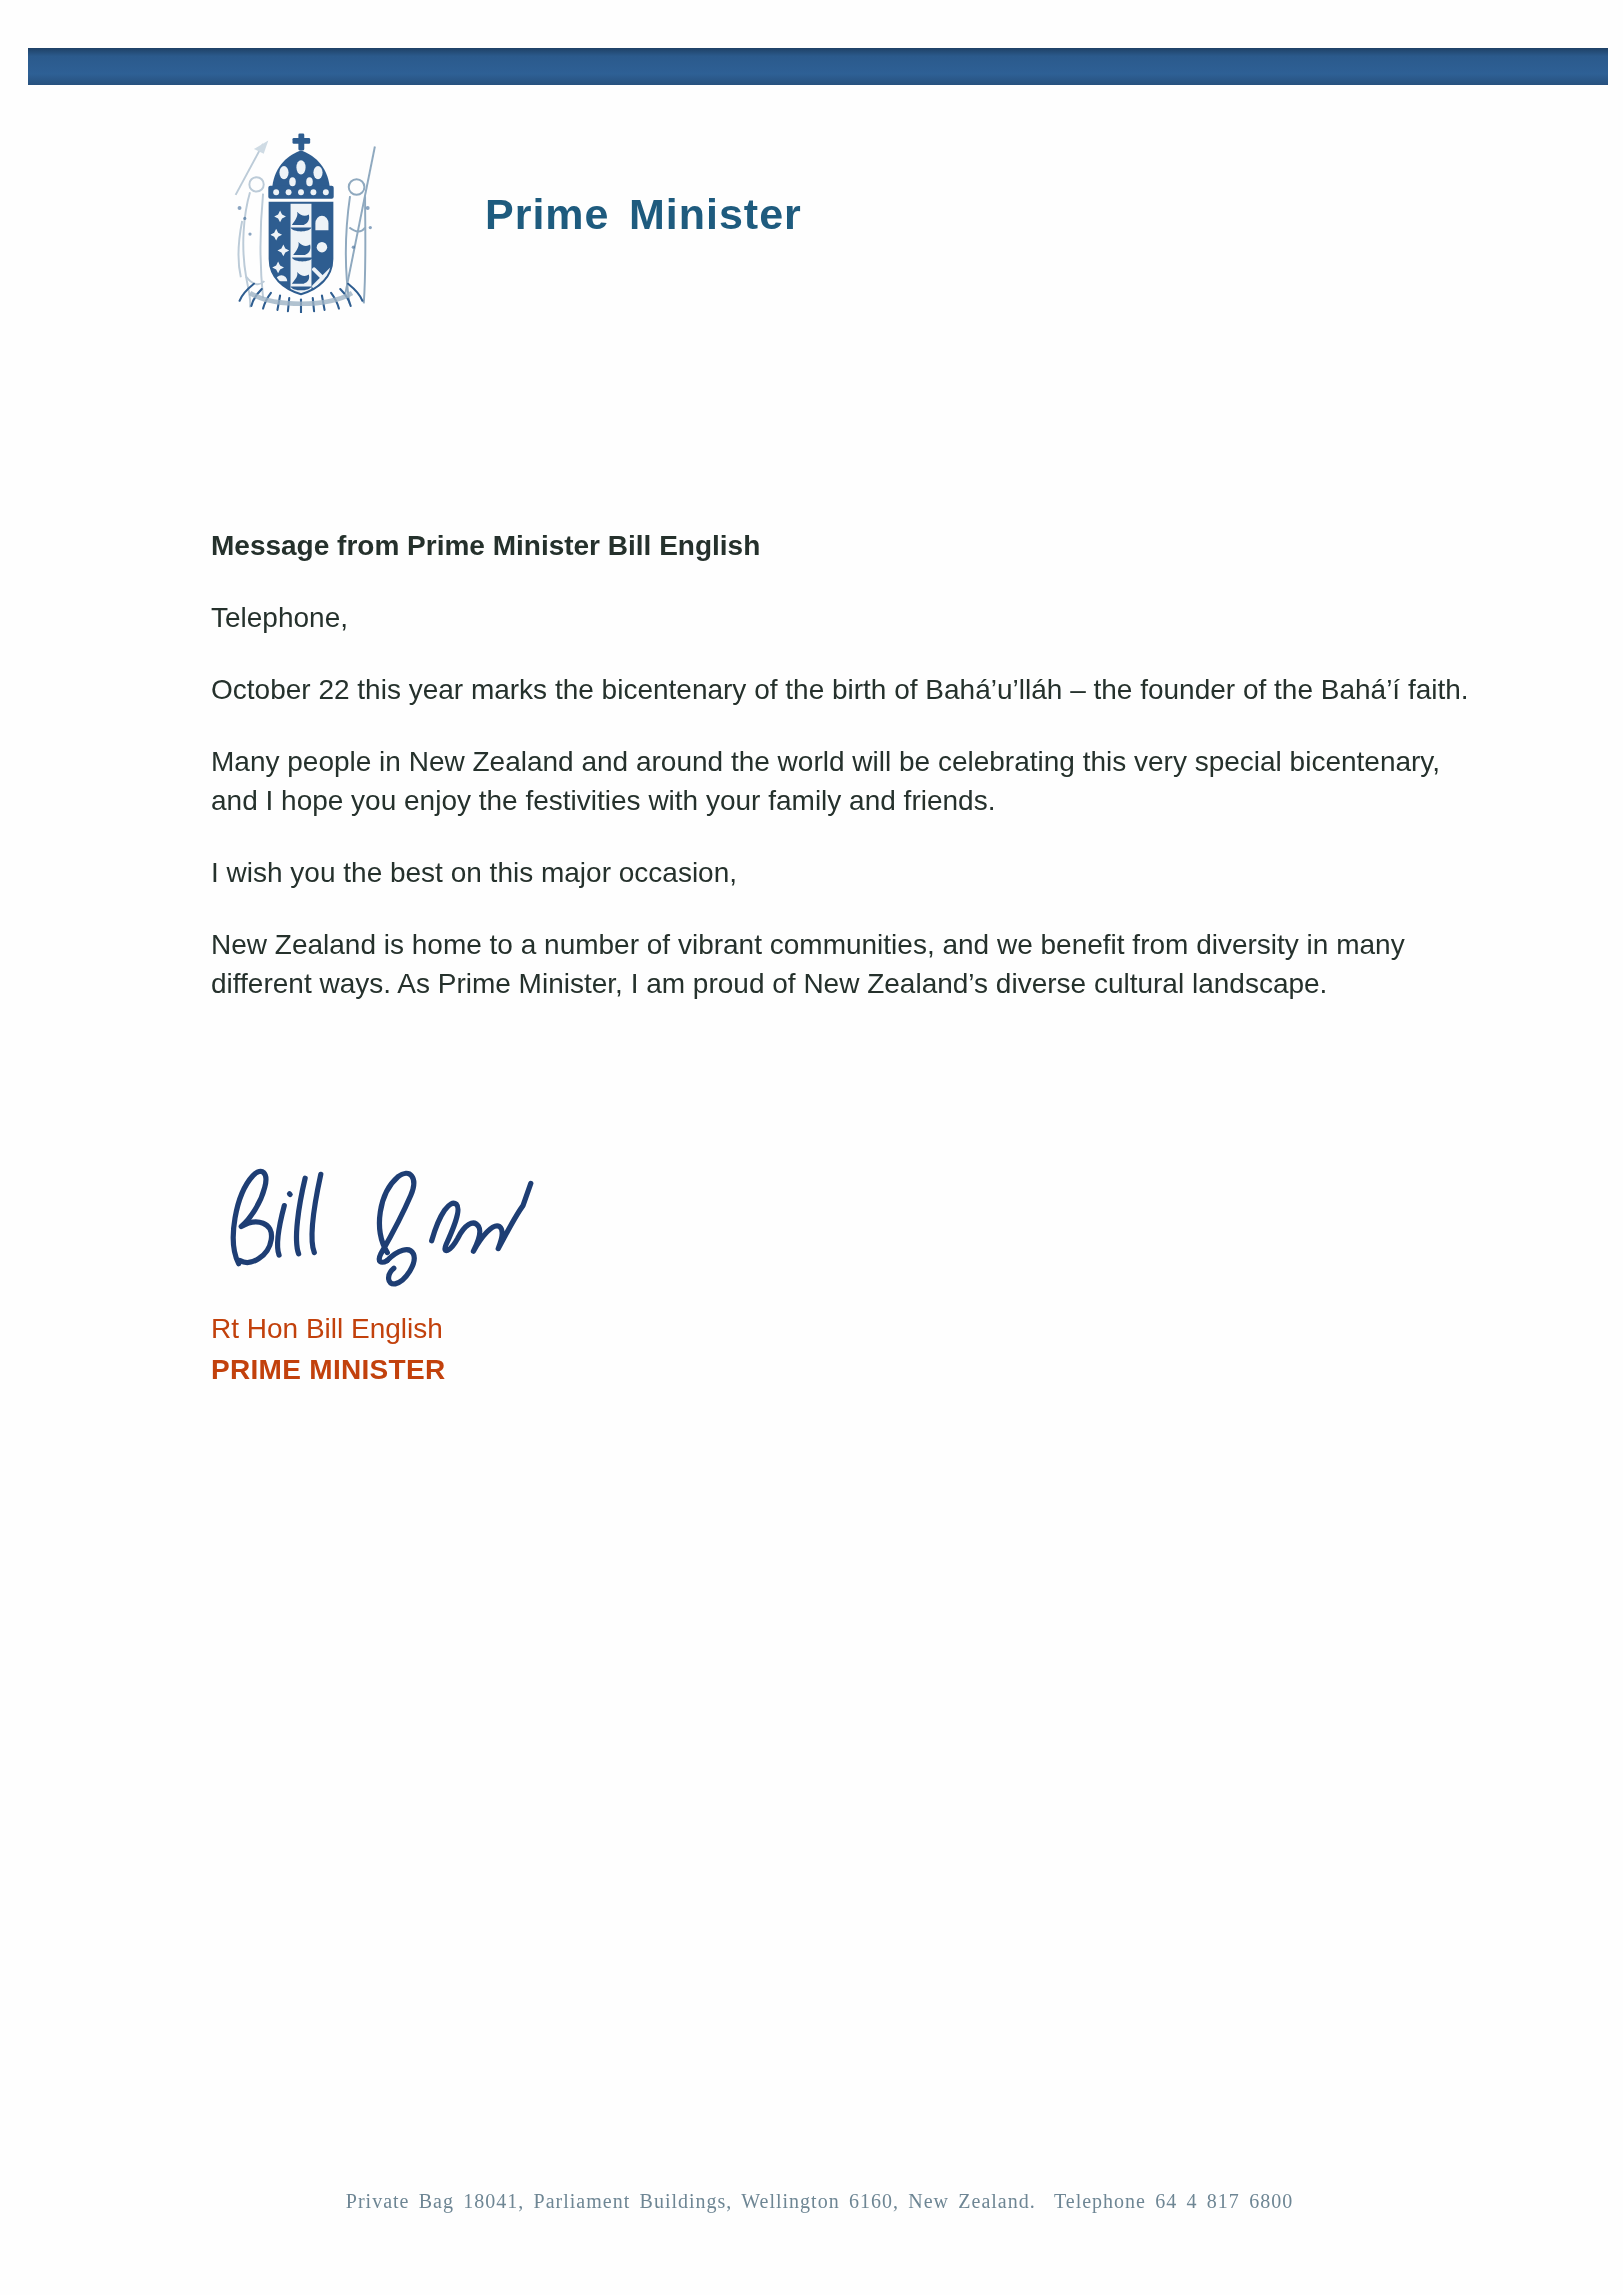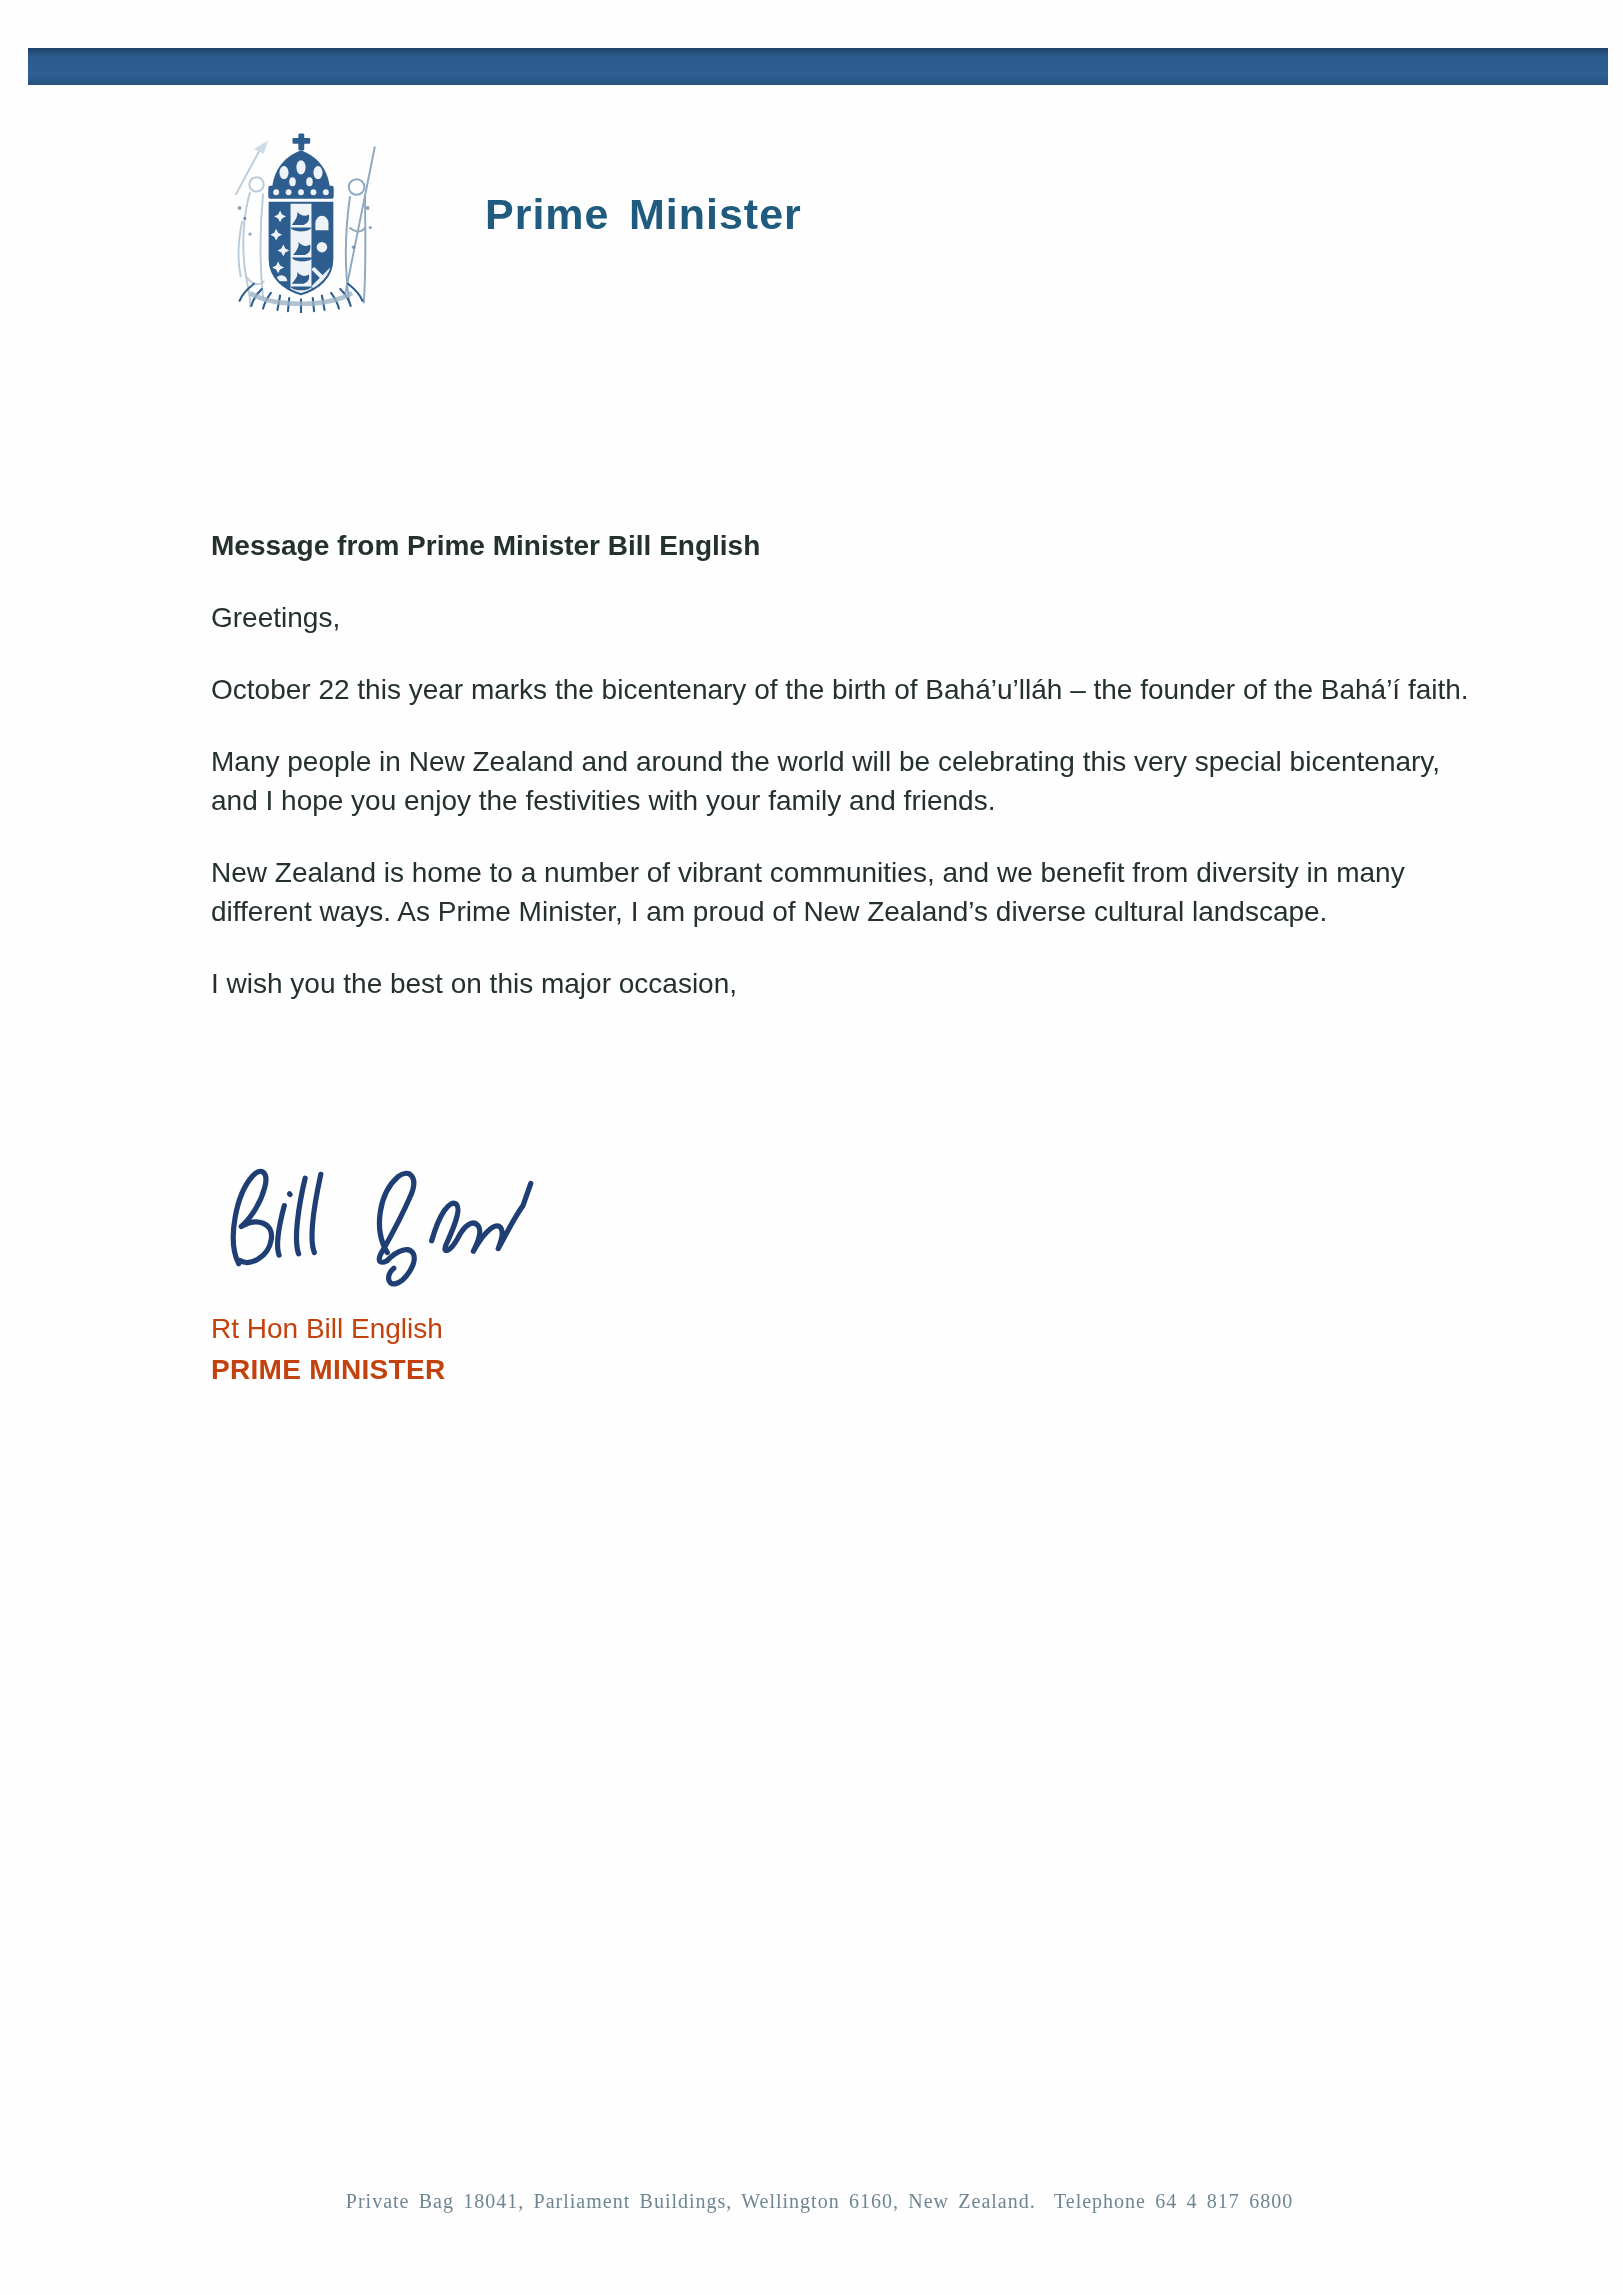--- a/index.html
+++ b/index.html
@@ -183,25 +183,25 @@
         <path d="M202,236 C212,244 220,252 224,262"></path>
       </g>
       <path d="M52,250 C88,272 172,272 208,250" fill="none" stroke="#9db3c4" stroke-width="7" opacity="0.8"></path>
     </svg>
   </div>
 
   <div class="brand">Prime Minister</div>
 
   <div class="letter">
     <p class="heading">Message from Prime Minister Bill English</p>
-    <p>Greetings,</p>
+    <p>Telephone,</p>
     <p>October 22 this year marks the bicentenary of the birth of Bahá’u’lláh – the founder of the Bahá’í faith.</p>
     <p>Many people in New Zealand and around the world will be celebrating this very special bicentenary, and I hope you enjoy the festivities with your family and friends.</p>
+    <p>I wish you the best on this major occasion,</p>
     <p>New Zealand is home to a number of vibrant communities, and we benefit from diversity in many different ways. As Prime Minister, I am proud of New Zealand’s diverse cultural landscape.</p>
-    <p>I wish you the best on this major occasion,</p>
   </div>
 
   <div class="signature-wrap">
     <svg viewBox="0 0 500 230" width="327" height="150" aria-hidden="true">
       <g fill="none" stroke="#1e3e74" stroke-width="8" stroke-linecap="round" stroke-linejoin="round">
         <path d="M34,185 C16,150 30,78 56,50 C70,36 80,46 74,68 C68,92 52,116 38,128 C62,114 88,122 84,148 C80,174 52,190 36,180"></path>
         <path d="M104,96 C96,126 90,156 96,172"></path>
         <path d="M112,78 L113,79"></path>
         <path d="M136,54 C126,96 118,148 126,170"></path>
         <path d="M160,48 C150,94 142,148 150,168"></path>

